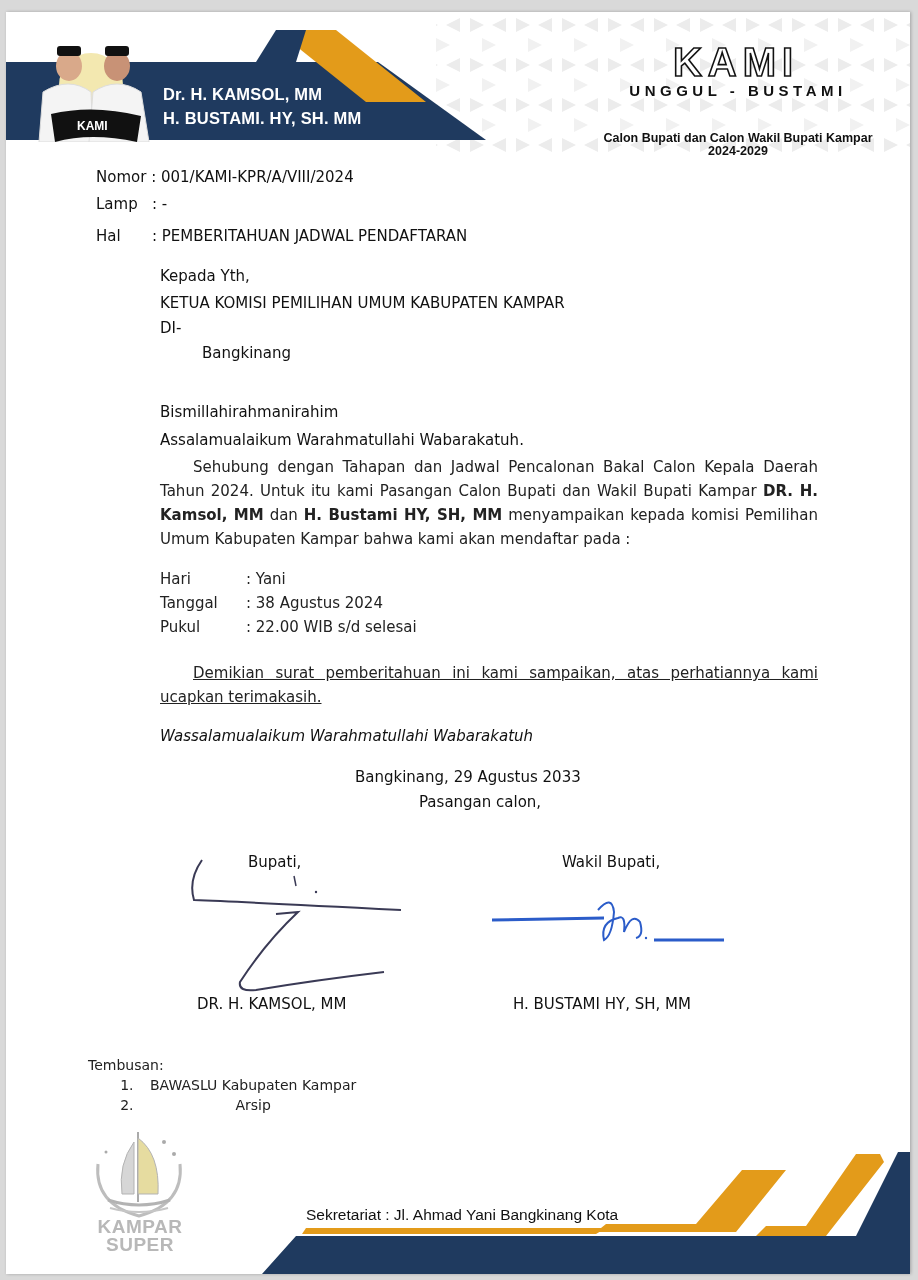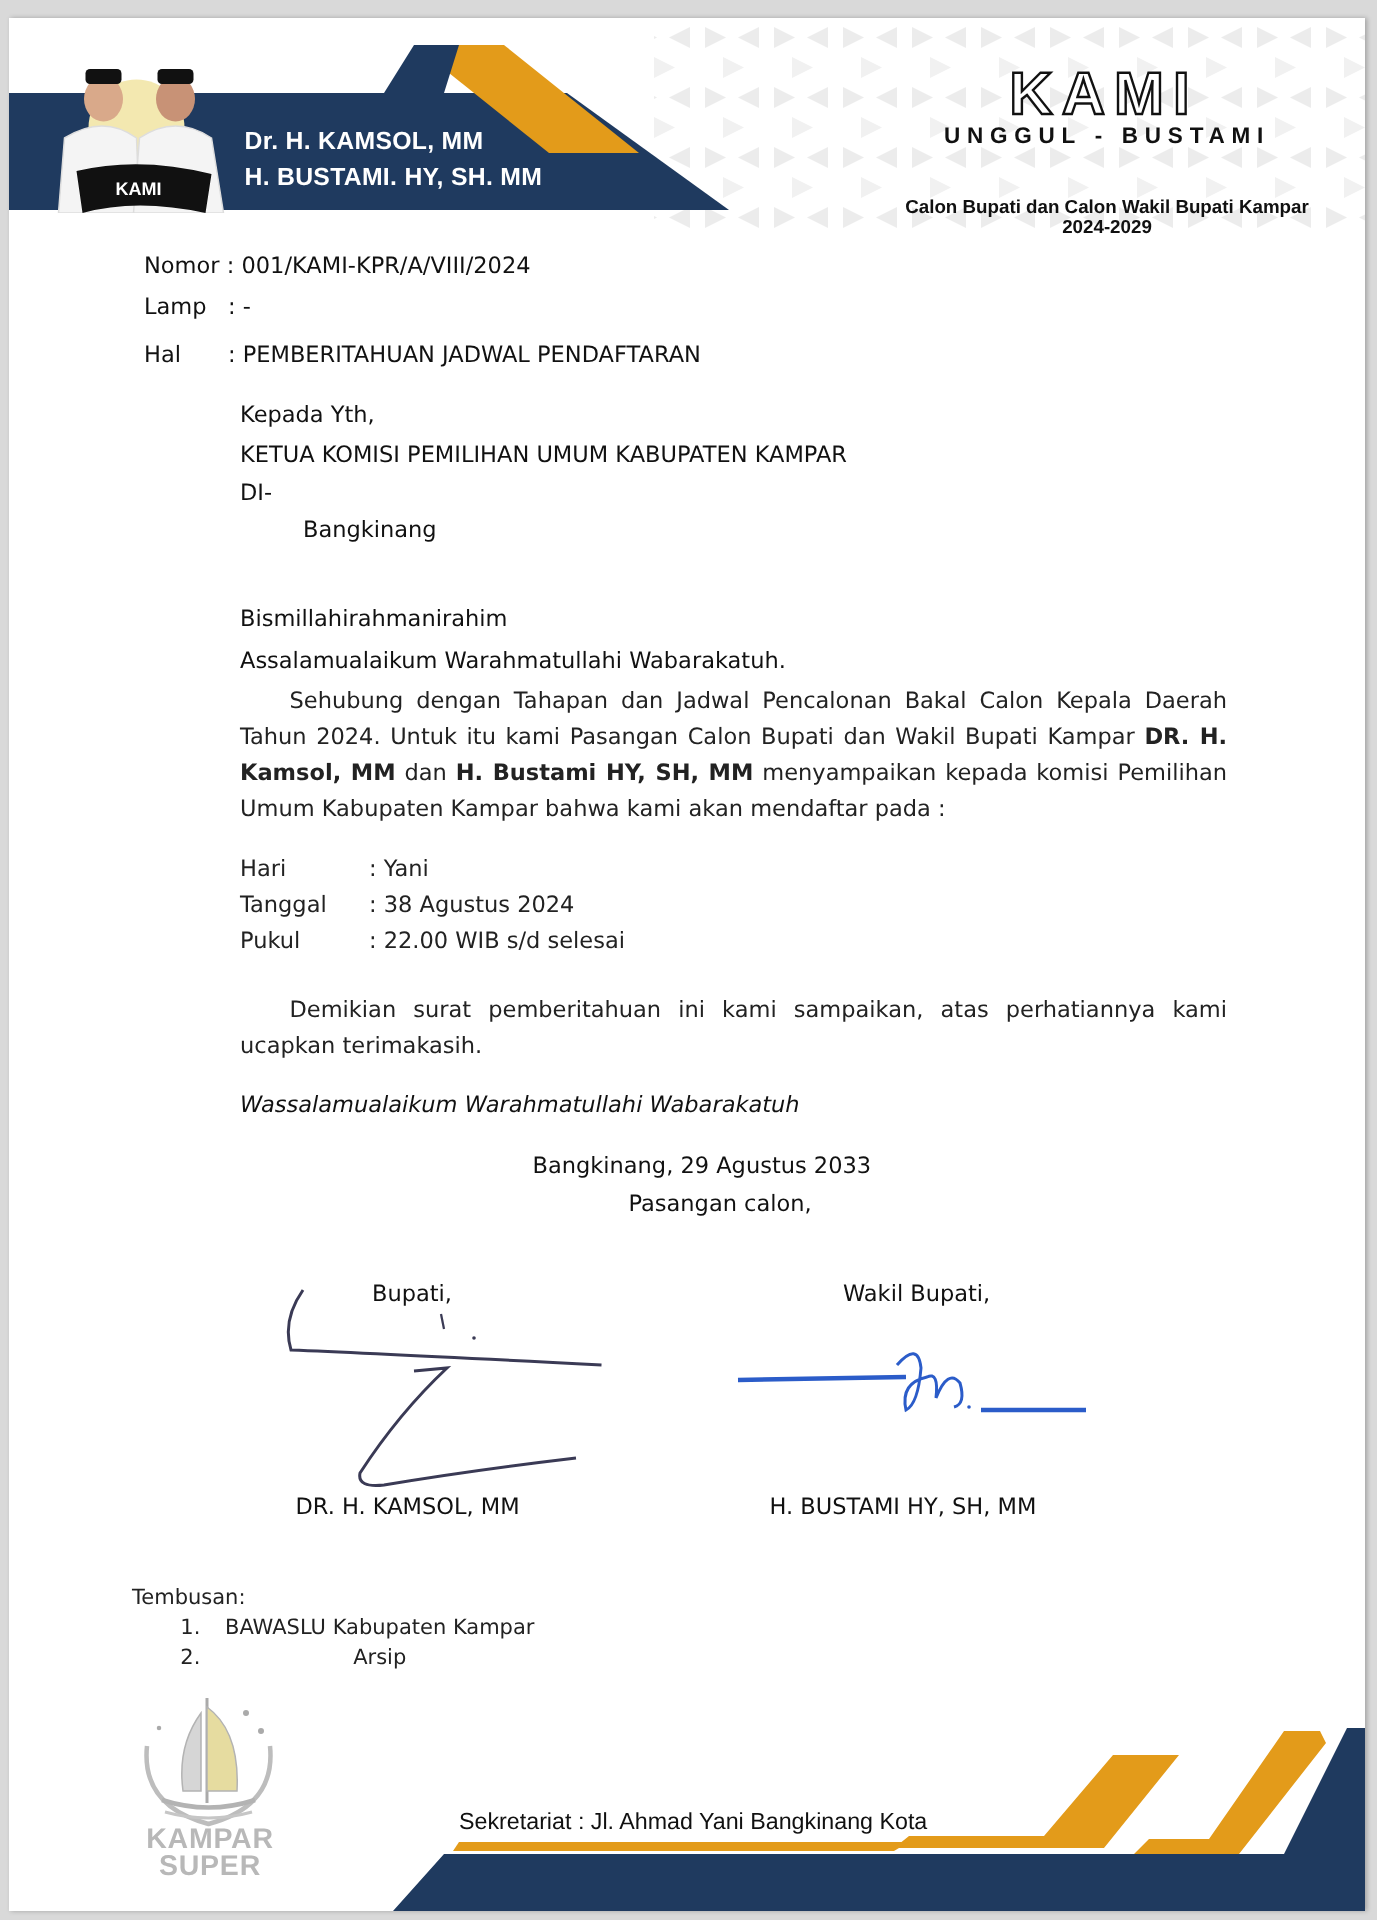--- a/index.html
+++ b/index.html
@@ -116,21 +116,21 @@
     <div class="para" style="top:443px;">
       <span class="ind"></span><span>Sehubung dengan Tahapan dan Jadwal Pencalonan Bakal Calon Kepala Daerah Tahun 2024. Untuk itu kami Pasangan Calon Bupati dan Wakil Bupati Kampar </span><span class="bold">DR. H. Kamsol, MM</span><span> dan </span><span class="bold">H. Bustami HY, SH, MM</span><span> menyampaikan kepada komisi Pemilihan Umum Kabupaten  Kampar bahwa kami akan mendaftar pada :</span>
     </div>
 
     <div class="sched" style="top:555px;">
       <div><span class="k">Hari</span><span>: Yani</span></div>
       <div><span class="k">Tanggal</span><span>: 38 Agustus 2024</span></div>
       <div><span class="k">Pukul</span><span>: 22.00  WIB s/d selesai</span></div>
     </div>
 
-    <div class="para" style="top:649px; text-align-last:left;">
+    <div class="para" style="top:649px; text-align-last:left;text-decoration:underline;">
       <span class="ind"></span><span>Demikian surat pemberitahuan ini kami sampaikan, atas perhatiannya kami  ucapkan terimakasih.</span>
     </div>
 
     <div class="txt ital" style="left:154px; top:714px;">Wassalamualaikum Warahmatullahi Wabarakatuh</div>
 
     <div class="txt" style="left:349px; top:755px;">Bangkinang, 29 Agustus 2033</div>
     <div class="txt" style="left:413px; top:780px;">Pasangan calon,</div>
 
     <div class="txt" style="left:242px; top:840px;">Bupati,</div>
     <div class="txt" style="left:556px; top:840px;">Wakil Bupati,</div>

